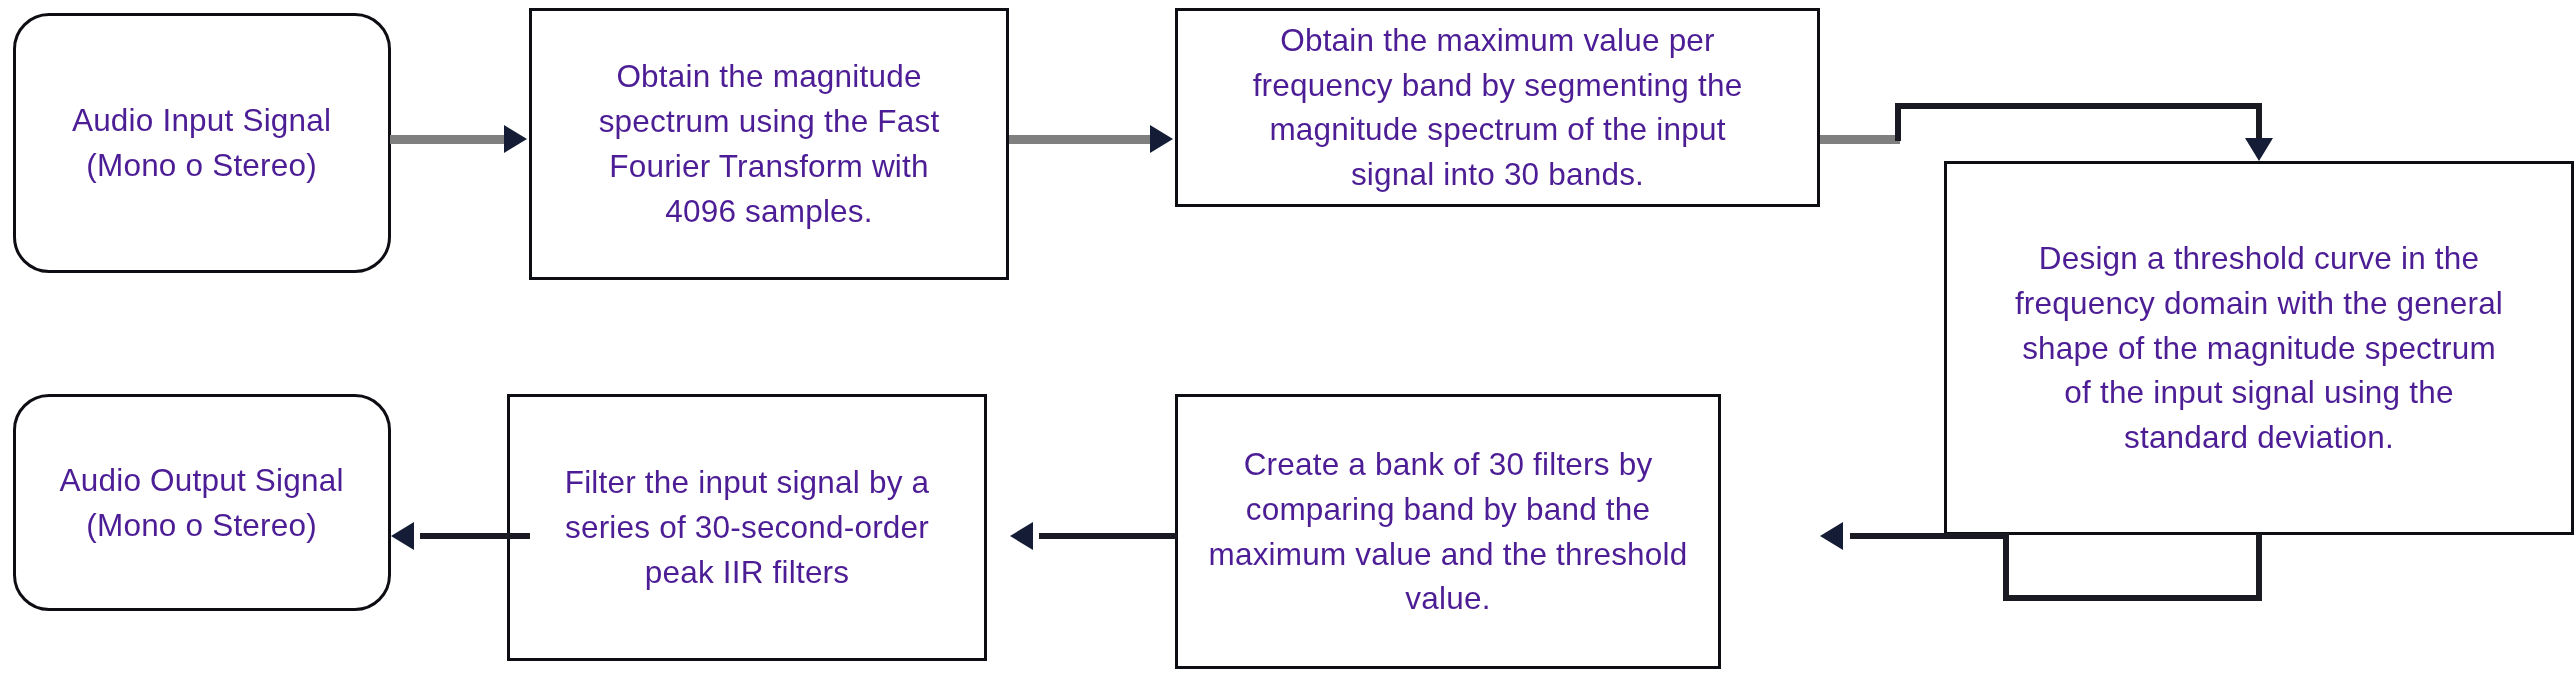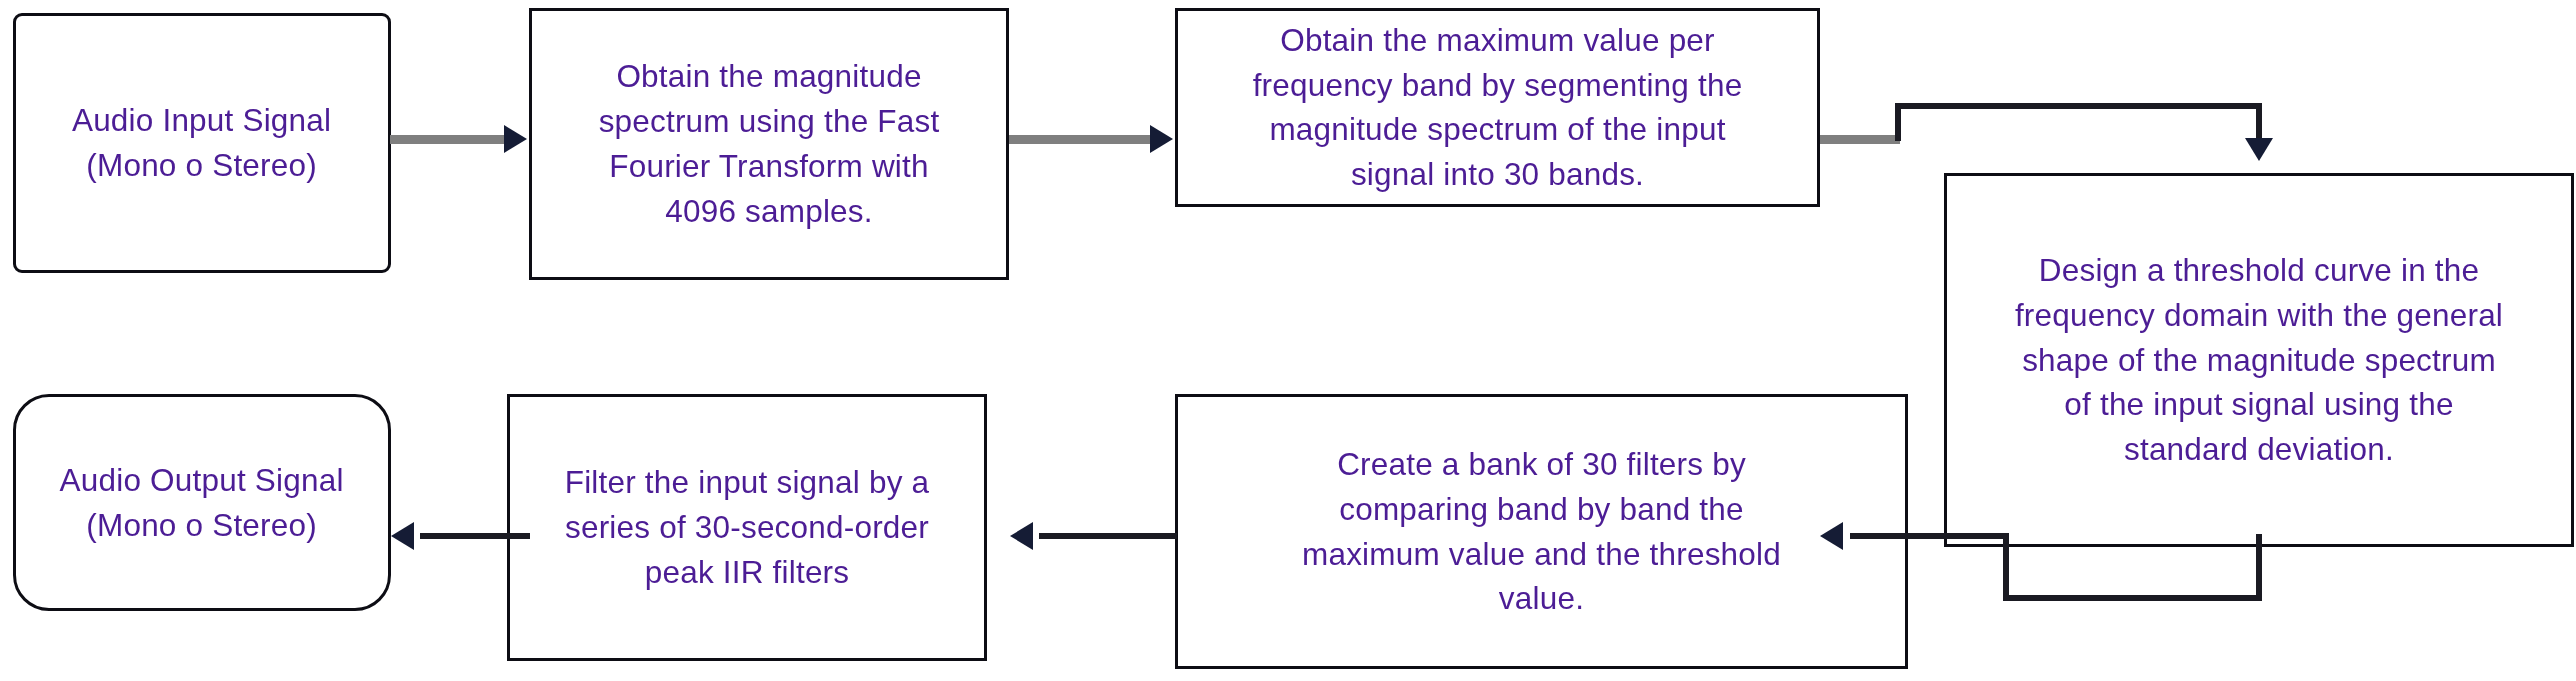--- a/index.html
+++ b/index.html
@@ -29,59 +29,59 @@
   .head{position:absolute;width:0;height:0;}
   .head.right{border-top:14px solid transparent;border-bottom:14px solid transparent;border-left:23.6px solid #151c35;}
   .head.left{border-top:14px solid transparent;border-bottom:14px solid transparent;border-right:23.6px solid #151c35;}
   .head.down{border-left:14px solid transparent;border-right:14px solid transparent;border-top:23.6px solid #151c35;}
 </style>
 </head>
 <body>
 
 <div id="stage">
 
-  <div class="node terminal" style="left:12.6px; top:12.6px; width:378px; height:260px;border-radius:9px;">
+  <div class="node terminal" style="left:12.6px; top:12.6px; width:378px; height:260px;">
     <span class="txt">Audio Input Signal
 (Mono o Stereo)</span>
   </div>
 
   <div class="node" style="left:529px; top:7.9px; width:480px; height:272px;">
     <span class="txt">Obtain the magnitude
 spectrum using the Fast
 Fourier Transform with
 4096 samples.</span>
   </div>
 
   <div class="node" style="left:1175px; top:7.9px; width:645px; height:199px;">
     <span class="txt">Obtain the maximum value per
 frequency band by segmenting the
 magnitude spectrum of the input
 signal into 30 bands.</span>
   </div>
 
-  <div class="node" style="left:1944px; top:173px; width:630px; height:374px;align-items:center;">
+  <div class="node" style="left:1944px; top:161px; width:630px; height:374px;align-items:center;">
     <span class="txt">Design a threshold curve in the
 frequency domain with the general
 shape of the magnitude spectrum
 of the input signal using the
 standard deviation.</span>
   </div>
 
   <div class="node terminal" style="left:12.6px; top:394px; width:378px; height:217px;">
     <span class="txt">Audio Output Signal
 (Mono o Stereo)</span>
   </div>
 
   <div class="node" style="left:507px; top:394px; width:480px; height:267px;">
     <span class="txt">Filter the input signal by a
 series of 30-second-order
 peak IIR filters</span>
   </div>
 
-  <div class="node" style="left:1175px; top:394px; width:733px; height:275px;">
+  <div class="node" style="left:1175px; top:394px; width:546px; height:275px;">
     <span class="txt">Create a bank of 30 filters by
 comparing band by band the
 maximum value and the threshold
 value.</span>
   </div>
 
   <div class="seg gray" style="left:390px; top:135px; width:115px; height:8.7px;"></div>
   <div class="head right" style="left:504px; top:125px;"></div>
 
   <div class="seg gray" style="left:1009px; top:135px; width:143px; height:8.7px;"></div>

